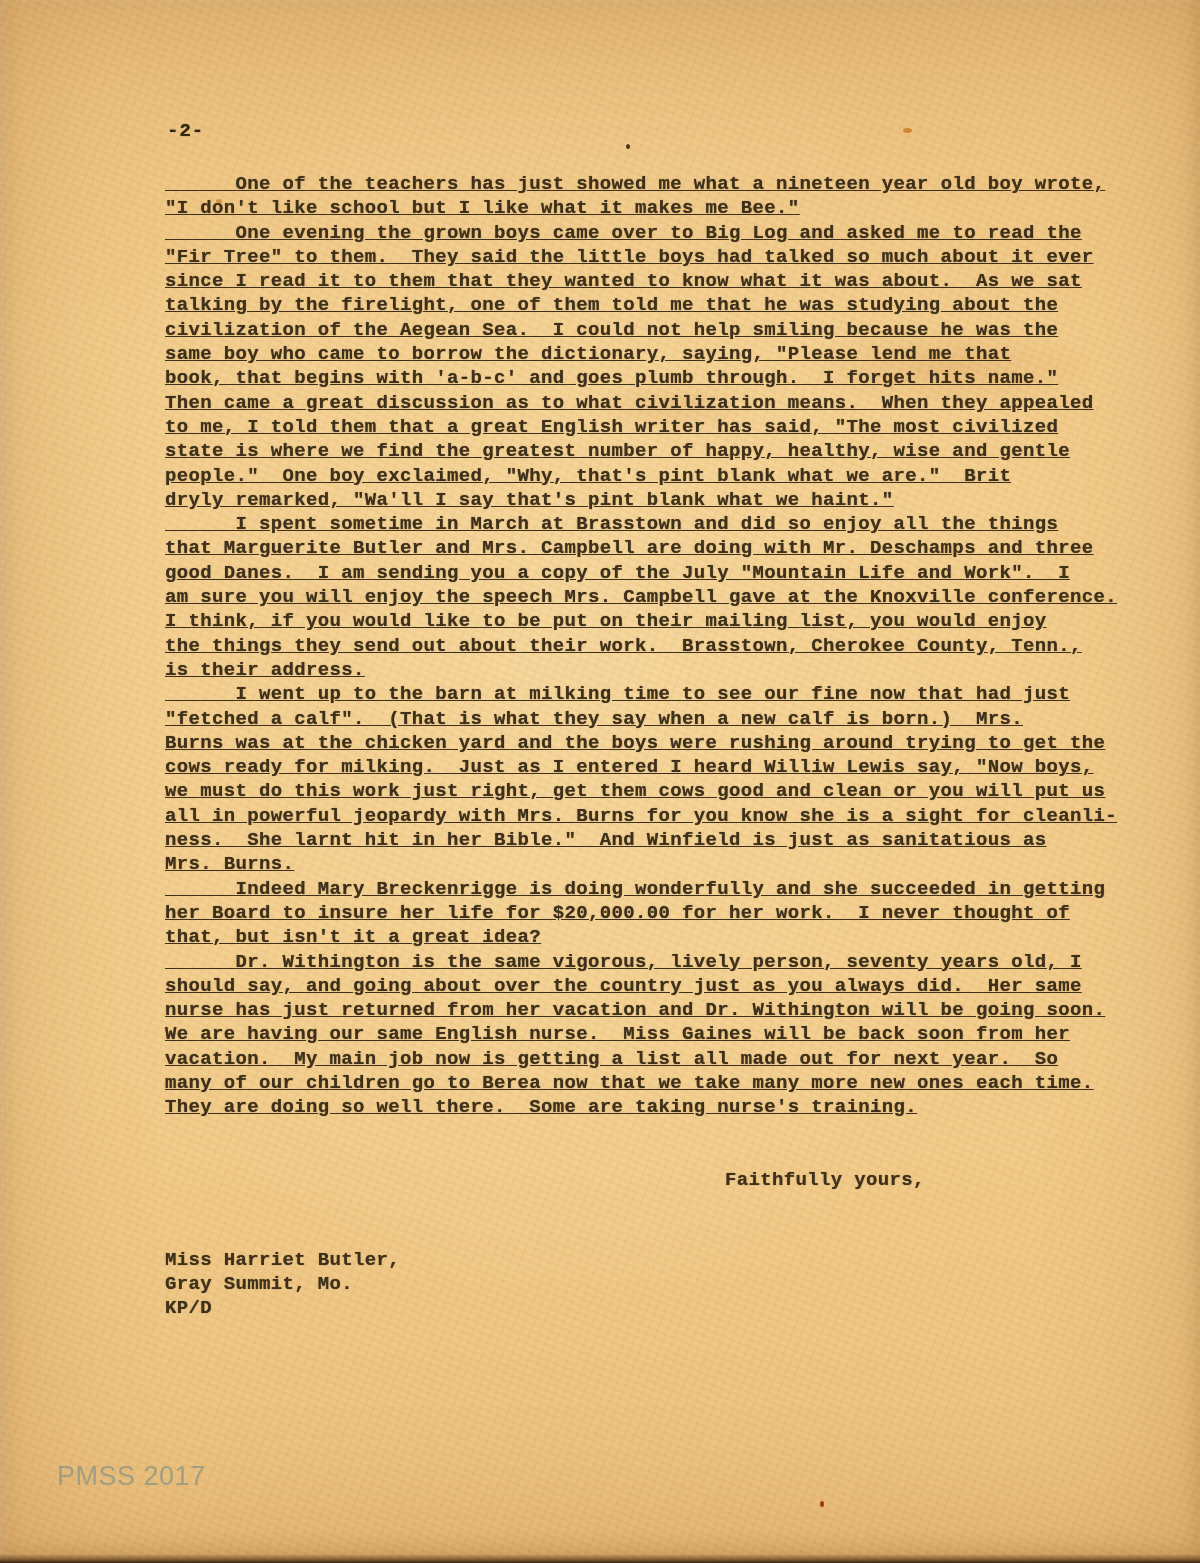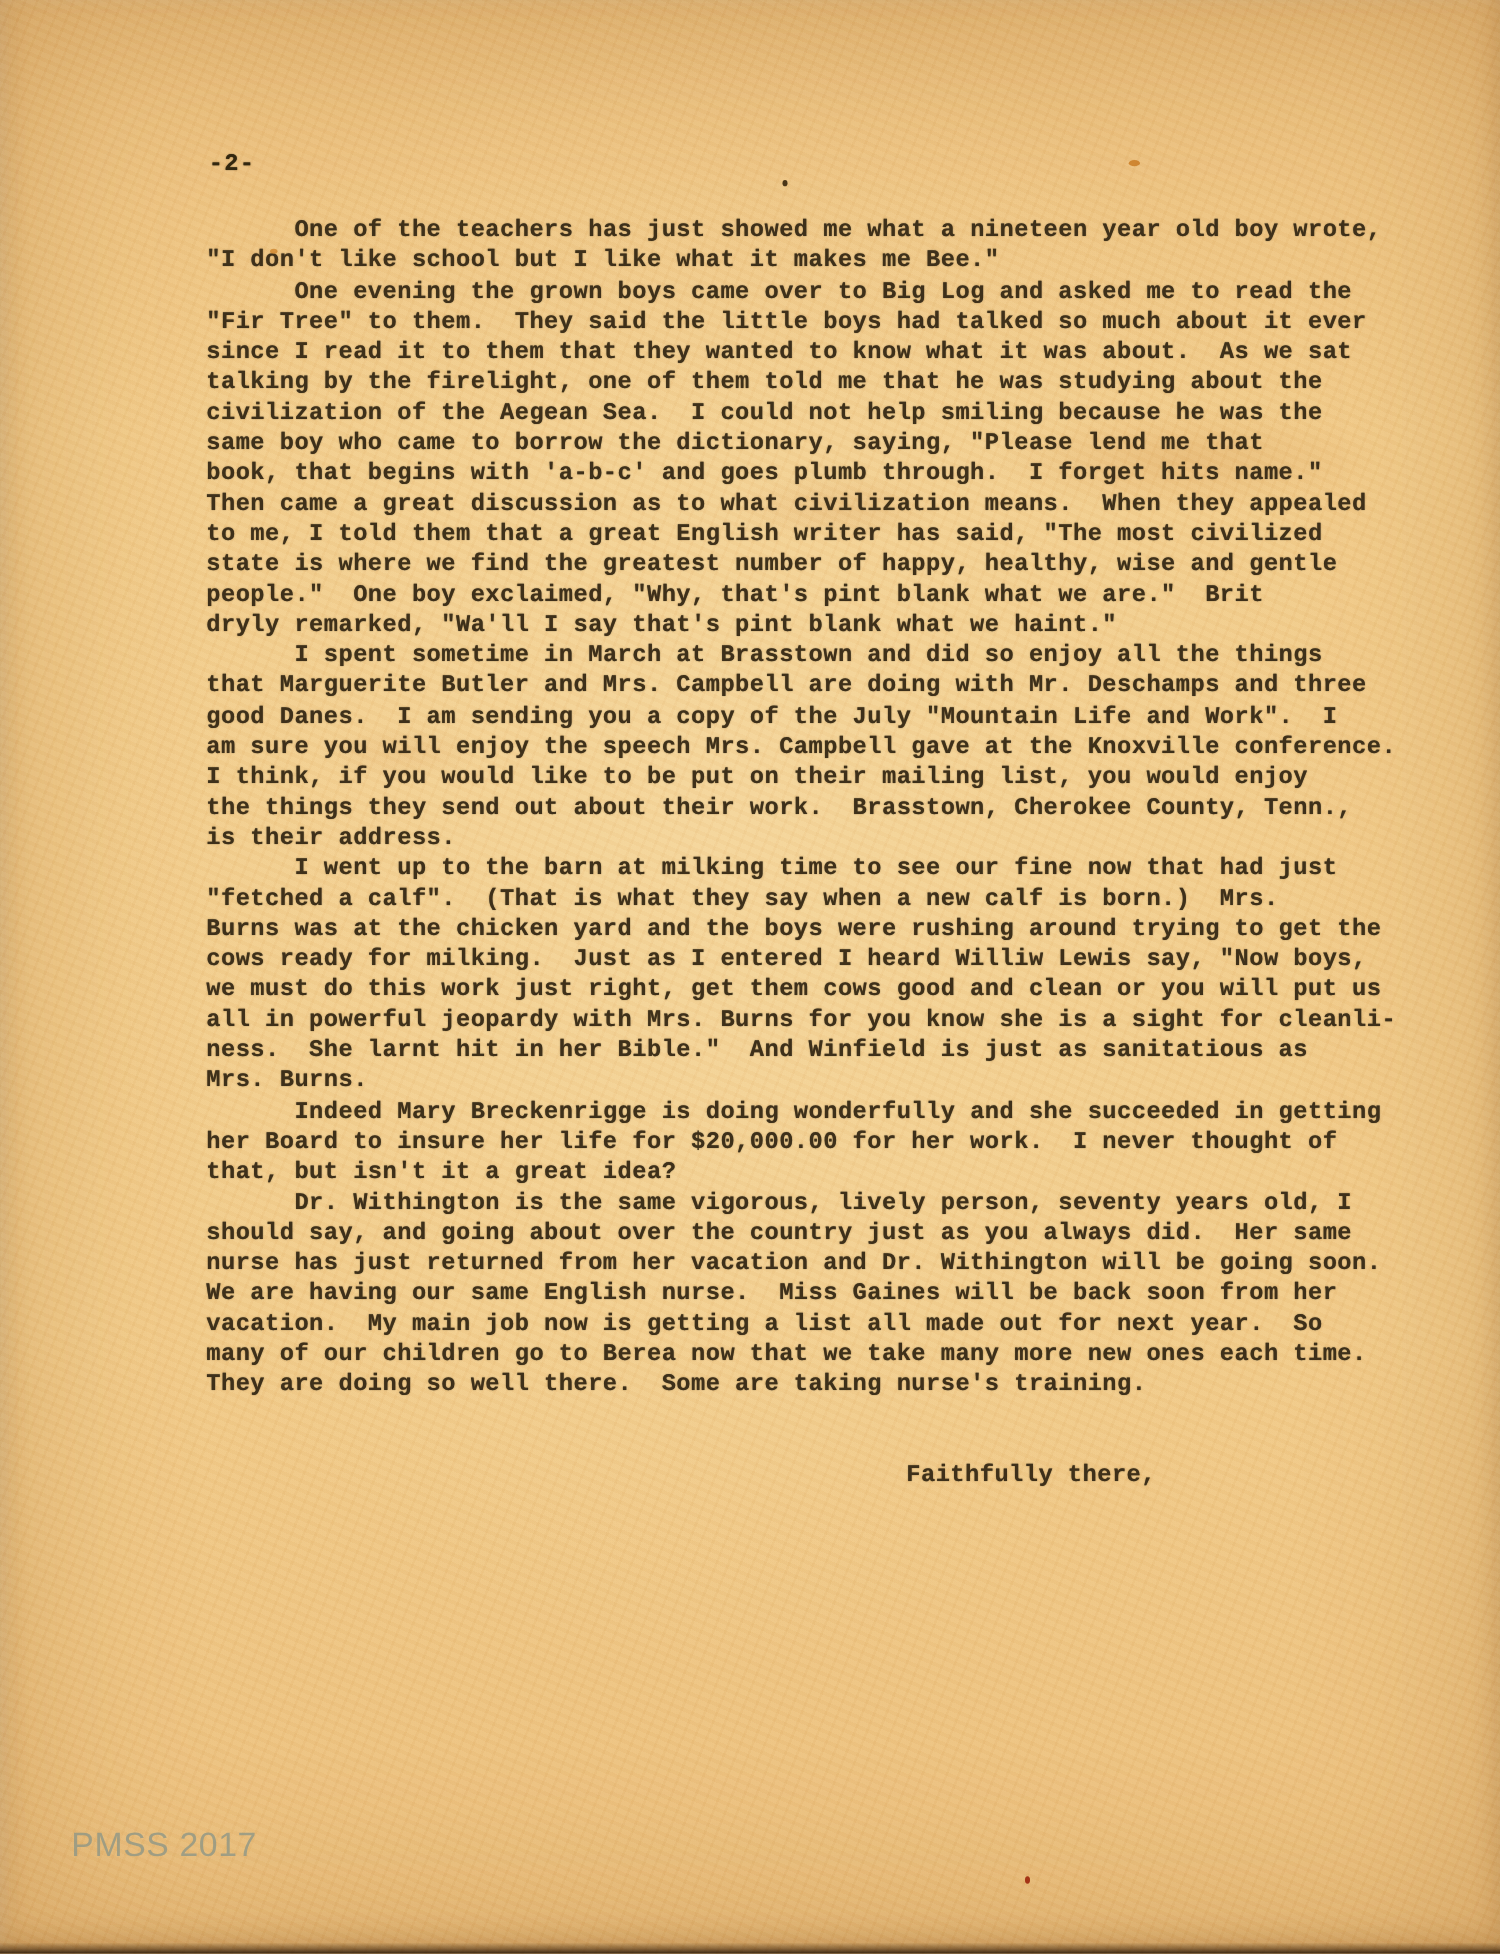--- a/index.html
+++ b/index.html
@@ -68,20 +68,21 @@
     color: #3e301a;
     font-size: 19px;
     font-weight: 700;
     line-height: 24.3px;
     letter-spacing: 0.35px;
     text-shadow: 0 0 1px rgba(62,48,26,0.75);
   }
   .para {
     white-space: pre-wrap;
     margin: 0;
+    text-decoration: underline;
   }
   .para + .para { }
   .closing {
     white-space: pre;
     margin-top: 48px;
     margin-left: 560px;
   }
   .signature-block {
     white-space: pre-wrap;
     margin-top: 56px;
@@ -139,22 +140,25 @@
 her Board to insure her life for $20,000.00 for her work.  I never thought of
 that, but isn't it a great idea?</p>
     <p class="para">      Dr. Withington is the same vigorous, lively person, seventy years old, I
 should say, and going about over the country just as you always did.  Her same
 nurse has just returned from her vacation and Dr. Withington will be going soon.
 We are having our same English nurse.  Miss Gaines will be back soon from her
 vacation.  My main job now is getting a list all made out for next year.  So
 many of our children go to Berea now that we take many more new ones each time.
 They are doing so well there.  Some are taking nurse's training.</p>
 
-    <div class="closing">Faithfully there,</div>
+    <div class="closing">Faithfully yours,</div>
 
+    <div class="signature-block">Miss Harriet Butler,
+Gray Summit, Mo.
+KP/D</div>
   </div>
 
   <div class="watermark">PMSS 2017</div>
 
   <span class="speck s1"></span>
   <span class="speck s2"></span>
   <span class="speck s3"></span>
   <span class="speck s4"></span>
 
   <div class="bottom-edge"></div>

